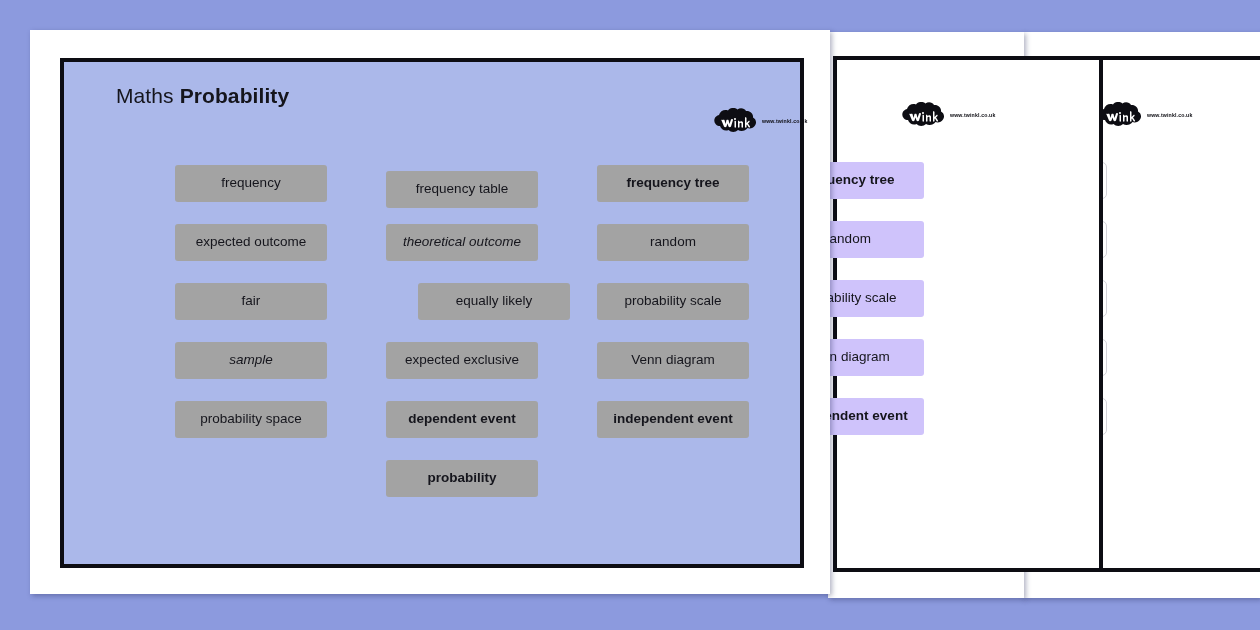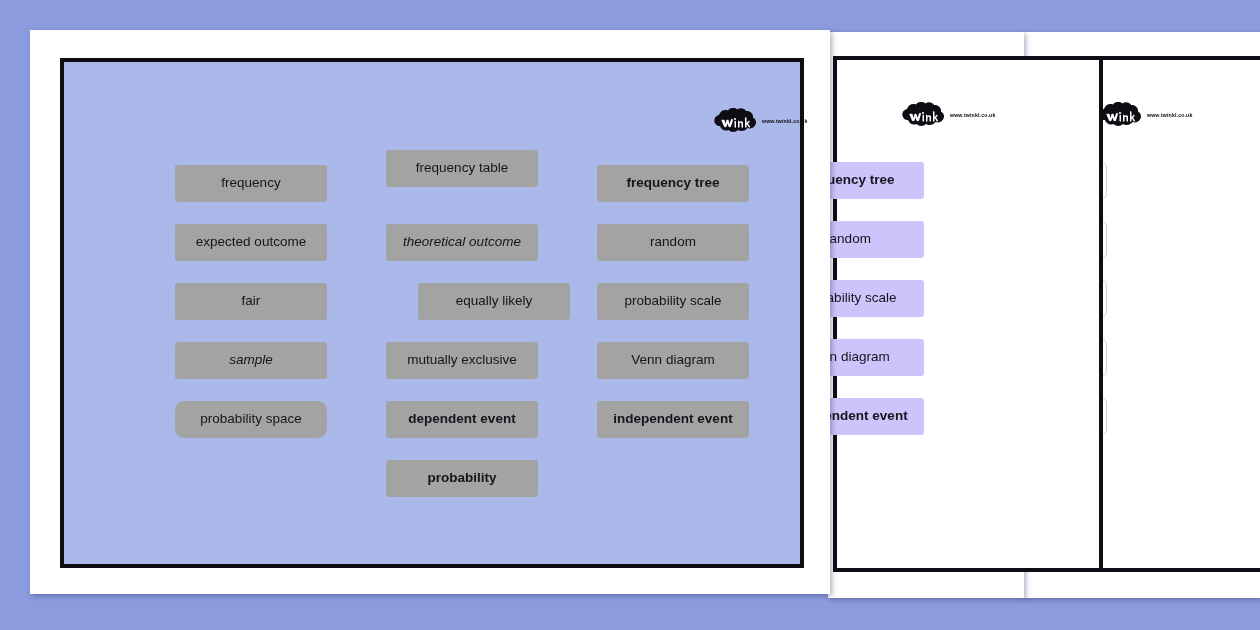--- a/index.html
+++ b/index.html
@@ -181,43 +181,46 @@
       <div class="card fill-mid w-norm" style="left:-65px;top:220px;">probability scale</div>
       <div class="card fill-mid w-norm" style="left:-65px;top:279px;">Venn diagram</div>
       <div class="card fill-mid w-bold" style="left:-65px;top:338px;">independent event</div>
     </div>
   </div>
 </div>
 
 <div class="page page-shadow" id="page-1">
   <div class="inner-frame" id="frame-1">
 
+    <div class="sheet-title">
+      <span class="t-light">Maths </span><span class="t-bold">Probability</span>
+    </div>
 
     <div class="logo" id="logo-1">
       <span class="logo-cloud">
         <svg viewBox="0 0 96 52" width="48" height="26" aria-hidden="true">
           <path fill="#0d0d13" d="M20 14c2-8 11-12 18-9 4-6 14-7 19-2 5-4 14-3 17 3 8-1 15 5 14 13 6 3 8 11 4 16-3 5-10 7-15 5-4 6-13 8-19 4-5 5-14 5-19 0-7 3-15-1-17-8-7 0-13-7-11-14 1-4 5-7 9-8z"></path>
           <path fill="#ffffff" d="M27 24c1-1 3-1 4 0l2 8 2-8c1-1 3-1 4 0l2 8 3-9c1-2 4-1 4 1l-4 13c-1 2-4 2-5 0l-2-6-2 6c-1 2-4 2-5 0l-5-12c-1-1 0-2 2-1zM52 20c1 0 2 1 2 2s-1 2-2 2-2-1-2-2 1-2 2-2zm-1 6c1-1 3 0 3 1v11c0 2-3 2-3 0zM58 26c1-1 3 0 3 1v1c2-2 6-2 7 1v9c0 2-3 2-3 0v-7c0-2-3-2-4 0v7c0 2-3 2-3 0zM72 19c1-1 3 0 3 1v10l4-4c1-1 3 0 2 2l-3 3 4 6c1 2-2 3-3 1l-3-5-1 1v4c0 2-3 2-3 0z"></path>
         </svg>
       </span>
       <span class="logo-url">www.twinkl.co.uk</span>
     </div>
 
     <div class="grid">
 
       <div class="card fill-light w-norm" style="left:111px;top:103px;">frequency</div>
       <div class="card fill-light w-norm" style="left:111px;top:162px;">expected outcome</div>
       <div class="card fill-light w-norm" style="left:111px;top:221px;">fair</div>
       <div class="card fill-light w-norm" style="left:111px;top:280px;font-style:italic;">sample</div>
-      <div class="card fill-light w-norm" style="left:111px;top:339px;border-radius:9px;">probability space</div>
-
-      <div class="card fill-light w-norm" style="left:322px;top:88px;">frequency table</div>
+      <div class="card fill-light w-norm" style="left:111px;top:339px;">probability space</div>
+
+      <div class="card fill-light w-norm" style="left:322px;top:109px;">frequency table</div>
       <div class="card fill-light w-norm" style="left:322px;top:162px;font-style:italic;">theoretical outcome</div>
       <div class="card fill-light w-norm" style="left:322px;top:221px;margin-left:32px;">equally likely</div>
-      <div class="card fill-light w-norm" style="left:322px;top:280px;">mutually exclusive</div>
+      <div class="card fill-light w-norm" style="left:322px;top:280px;">expected exclusive</div>
       <div class="card fill-light w-bold" style="left:322px;top:339px;">dependent event</div>
       <div class="card fill-light w-bold" style="left:322px;top:398px;">probability</div>
 
       <div class="card fill-light w-bold" style="left:533px;top:103px;">frequency tree</div>
       <div class="card fill-light w-norm" style="left:533px;top:162px;">random</div>
       <div class="card fill-light w-norm" style="left:533px;top:221px;">probability scale</div>
       <div class="card fill-light w-norm" style="left:533px;top:280px;">Venn diagram</div>
       <div class="card fill-light w-bold" style="left:533px;top:339px;">independent event</div>
     </div>
 

